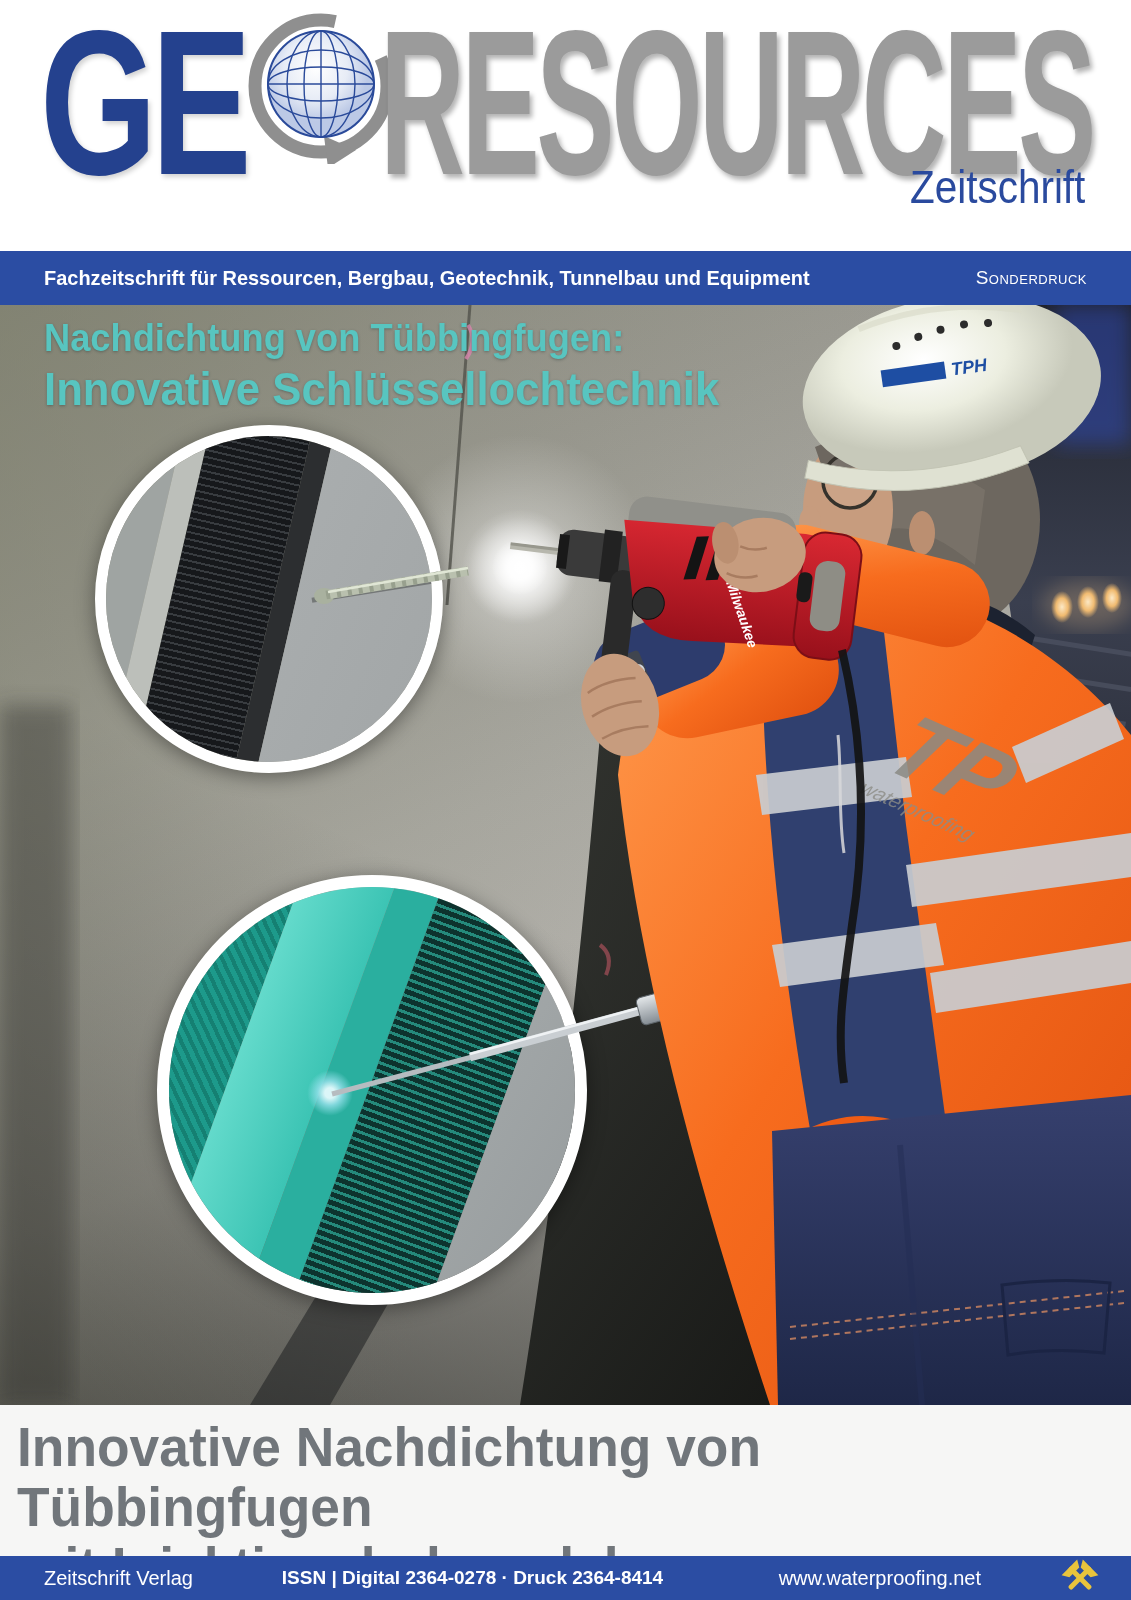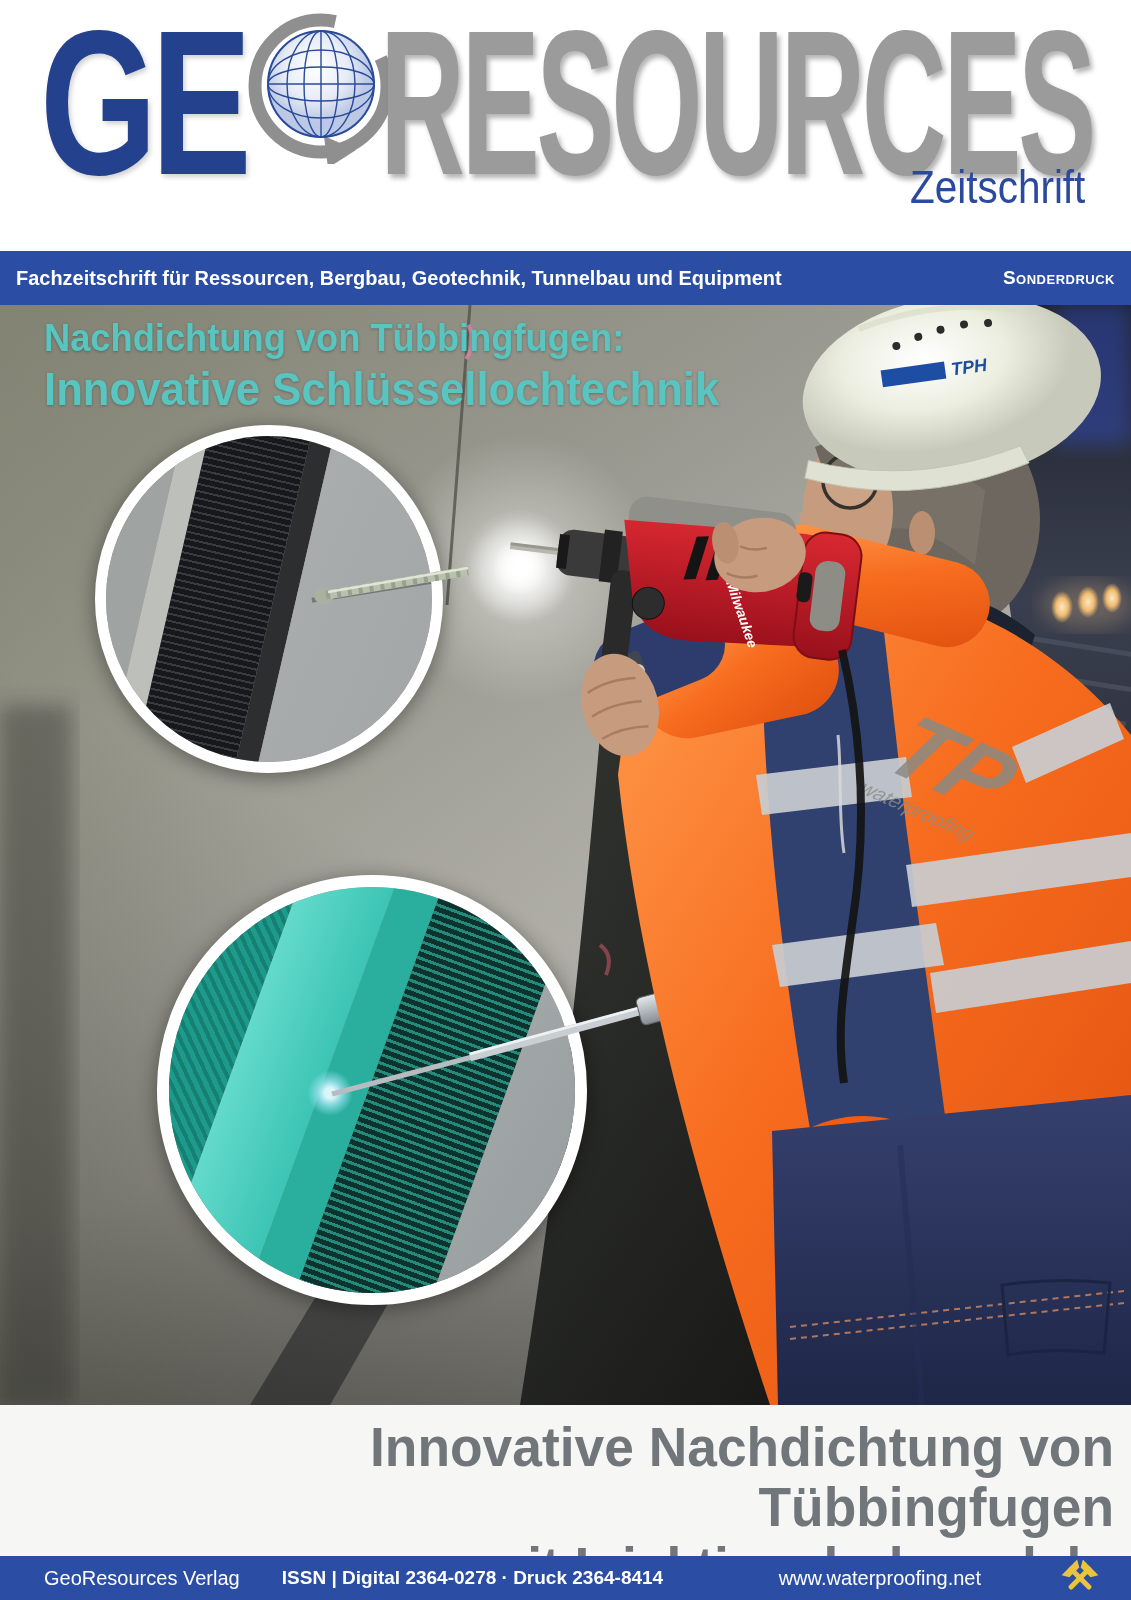--- a/index.html
+++ b/index.html
@@ -14,23 +14,23 @@
   .logo-res{position:absolute;left:380px;top:0;font-size:206px;font-weight:bold;line-height:1;
            letter-spacing:-6px;color:#9b9b9b;transform:scaleX(.57);transform-origin:left top;
            text-shadow:5px 4px 7px rgba(0,0,0,.3);}
   .globe-wrap{position:absolute;left:246px;top:12px;width:150px;height:152px;}
   .zeitschrift{position:absolute;right:46px;top:160px;font-size:46px;color:#2a4a9e;
            transform:scaleX(.88);transform-origin:right top;}
 
   
   .topbar{position:absolute;top:251px;left:0;width:1131px;height:54px;background:#2b4da3;
           color:#fff;display:flex;align-items:center;justify-content:space-between;
-          padding:0 16px;box-sizing:border-box;}
+          padding:0 44px;box-sizing:border-box;}
   .tagline{font-weight:bold;font-size:21px;display:inline-block;transform:scaleX(.95);transform-origin:left center;white-space:nowrap;}
-  .edition{font-weight:bold;font-size:19px;font-variant:small-caps;letter-spacing:.5px;}
+  .edition{font-weight:normal;font-size:19px;font-variant:small-caps;letter-spacing:.5px;}
 
   
   .photo{position:absolute;top:305px;left:0;width:1131px;height:1100px;overflow:hidden;
     background:
       radial-gradient(circle at 46% 24%, rgba(255,255,255,.95) 0%, rgba(255,255,255,.3) 5%, rgba(255,255,255,0) 13%),
       linear-gradient(115deg, rgba(118,120,98,.5) 0%, rgba(118,120,98,.18) 28%, rgba(118,120,98,0) 55%),
       linear-gradient(205deg, rgba(0,0,0,0) 55%, rgba(46,46,42,.4) 82%, rgba(38,38,34,.65) 100%),
       linear-gradient(160deg,#8e8e83 0%,#9b9a92 22%,#abaaa3 45%,#b3b1ab 62%,#908f89 85%,#7d7c76 100%);}
   .scene{position:absolute;left:0;top:0;z-index:0;}
   .scene-fg{position:absolute;left:0;top:0;z-index:3;pointer-events:none;}
@@ -60,21 +60,21 @@
   .tealBright{width:90px;background:linear-gradient(90deg,#63dacb,#3cc4b4);}
   .tealMid{width:45px;background:#2aaf9f;}
   .brush{width:130px;background:#0d332e;background-image:repeating-linear-gradient(to bottom,rgba(56,208,186,.55) 0 3px,rgba(0,0,0,0) 3px 8px);}
   .concC{flex:1;background:linear-gradient(100deg,#a2a7a8,#8f9496);}
   .c1-groove{position:absolute;left:205px;top:150px;width:150px;height:5px;background:rgba(55,58,55,.45);transform:rotate(-9deg);}
   .c2-spark{position:absolute;left:138px;top:183px;width:46px;height:46px;
             background:radial-gradient(circle,#dbf6f8 0 16%,rgba(150,225,235,.8) 38%,rgba(150,225,235,0) 70%);}
 
   
   .titleband{position:absolute;top:1405px;left:0;width:1131px;height:151px;background:#f6f6f5;
-             text-align:right;color:#71767b;font-weight:bold;z-index:5;}
+             text-align:left;color:#71767b;font-weight:bold;z-index:5;}
   .tb{font-size:55px;line-height:60px;transform:scaleX(.97);transform-origin:center top;}
   .tb1{margin-top:12px;}
 
   
   .footer{position:absolute;top:1556px;left:0;width:1131px;height:44px;background:#2b4da3;color:#fff;z-index:5;}
   .f-left{position:absolute;left:44px;top:11px;font-size:20px;}
   .f-center{position:absolute;left:0;width:945px;text-align:center;top:11px;font-size:19px;font-weight:bold;}
   .f-right{position:absolute;right:150px;top:11px;font-size:20px;}
   .f-icon{position:absolute;right:30px;top:3px;width:42px;height:38px;}
 </style>
@@ -352,21 +352,21 @@
     <div class="hl2">Innovative Schlüssellochtechnik</div>
   </div>
 </div>
 
 <div class="titleband">
   <div class="tb tb1">Innovative Nachdichtung von Tübbingfugen</div>
   <div class="tb tb2">mit Injektionsbohrnadeln</div>
 </div>
 
 <div class="footer">
-  <span class="f-left">GeoResources Verlag</span>
+  <span class="f-left">Zeitschrift Verlag</span>
   <span class="f-center">ISSN | Digital 2364-0278 · Druck 2364-8414</span>
   <span class="f-right">www.waterproofing.net</span>
   <span class="f-icon">
     <svg width="42" height="38" viewBox="0 0 42 38">
       <g fill="#e9c43c">
         <g transform="rotate(45 21 19)">
           <rect x="18.5" y="4" width="5" height="30" rx="2"></rect>
           <polygon points="10,4 32,4 28,11 14,11"></polygon>
         </g>
         <g transform="rotate(-45 21 19)">

